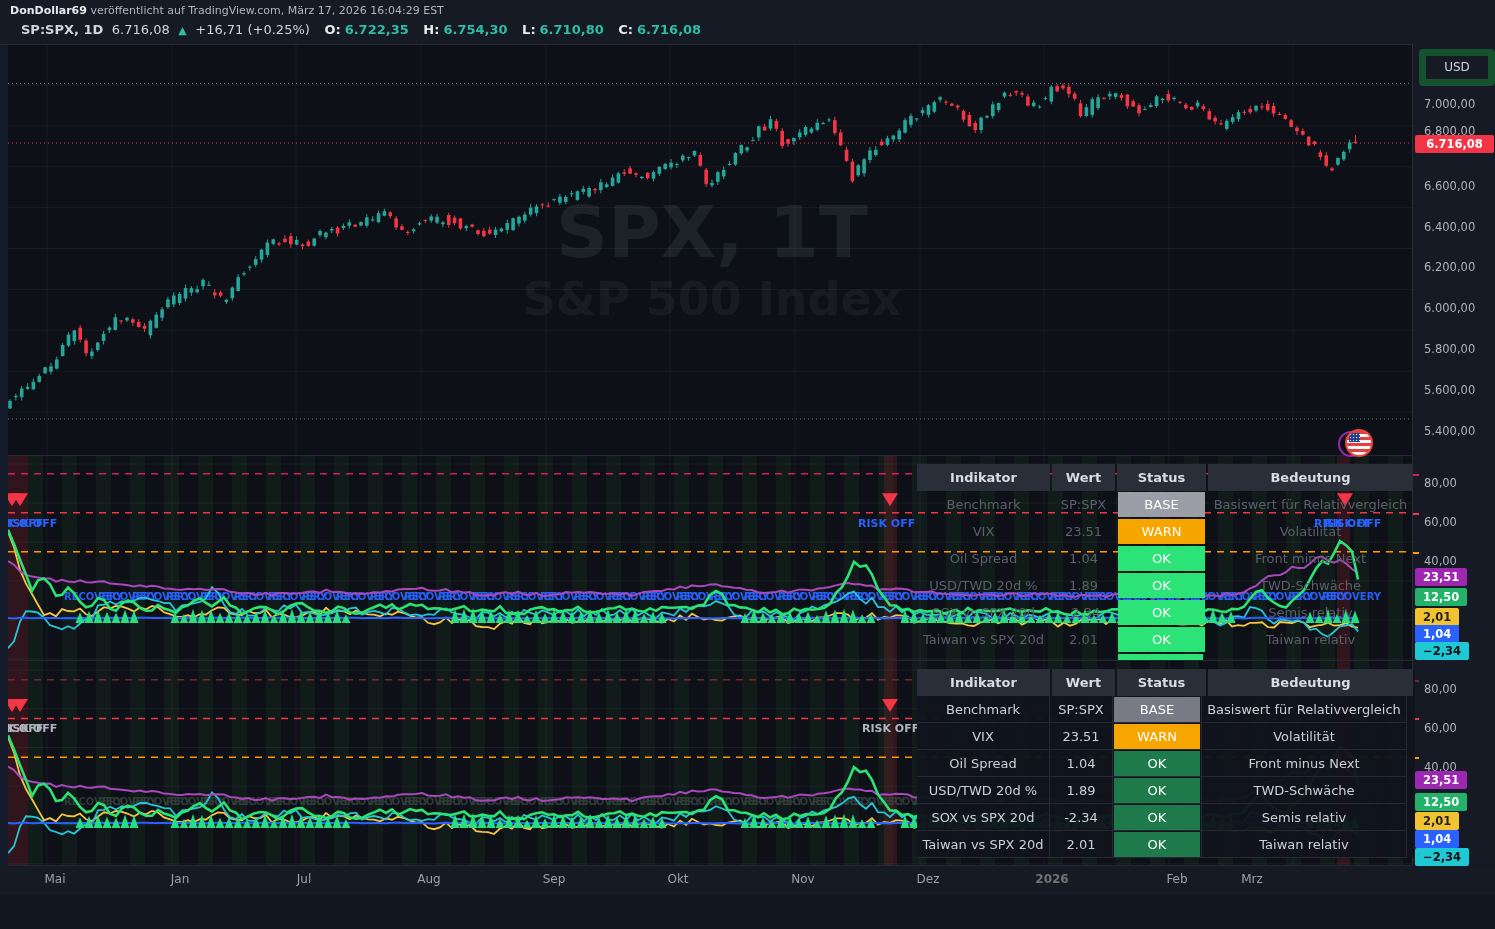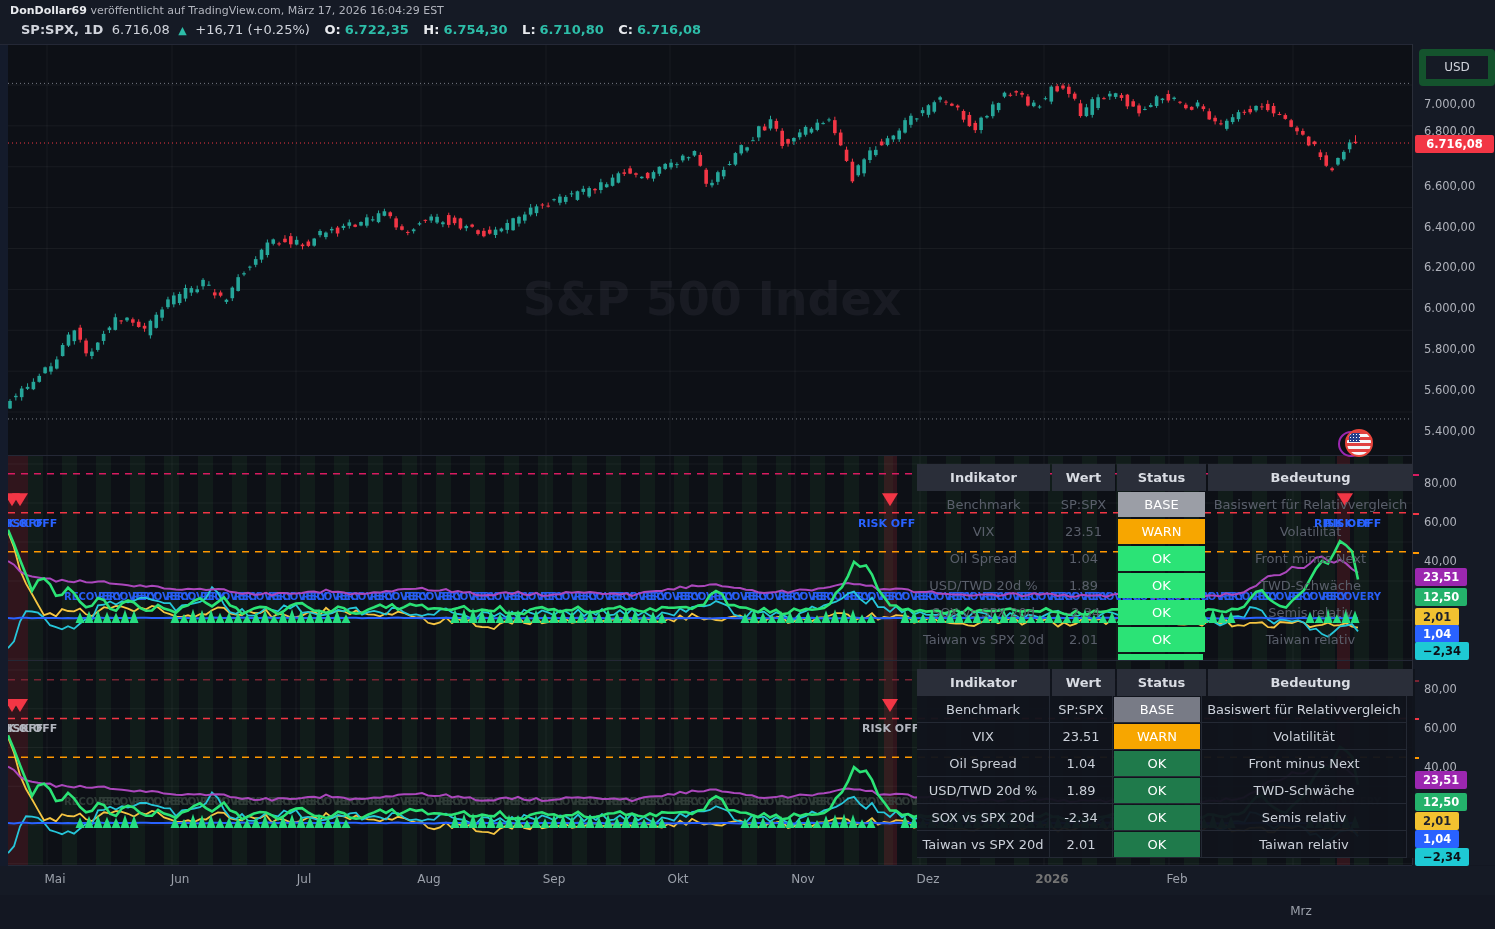--- a/index.html
+++ b/index.html
@@ -1017,20 +1017,21 @@
         <path d="M8 735.2 L14 749.5 L20 765.1 L26 779.9 L32 796.0 L38 785.6 L44 783.8 L50 789.4 L56 801.0 L62 800.0 L68 792.9 L74 798.3 L80 806.9 L86 812.3 L92 810.8 L98 803.1 L104 805.1 L110 813.7 L116 815.9 L122 808.3 L128 805.6 L134 807.6 L140 812.8 L146 815.8 L152 815.6 L158 809.9 L164 813.5 L170 815.3 L176 817.9 L182 812.4 L188 810.5 L194 805.8 L200 803.3 L206 808.1 L212 811.5 L218 807.1 L224 802.5 L230 810.5 L236 812.7 L242 819.1 L248 816.5 L254 813.5 L260 812.0 L266 812.5 L272 815.3 L278 819.2 L284 816.0 L290 811.0 L296 808.6 L302 808.2 L308 812.3 L314 815.7 L320 816.0 L326 817.9 L332 816.1 L338 811.7 L344 813.2 L350 817.6 L356 818.6 L362 818.0 L368 814.7 L374 812.4 L380 809.7 L386 812.9 L392 809.4 L398 814.9 L404 812.2 L410 809.1 L416 810.8 L422 809.9 L428 814.2 L434 813.3 L440 813.6 L446 814.8 L452 814.7 L458 813.2 L464 811.4 L470 816.1 L476 816.4 L482 814.7 L488 815.7 L494 816.3 L500 811.4 L506 817.8 L512 819.0 L518 817.9 L524 819.2 L530 814.9 L536 813.2 L542 812.3 L548 814.8 L554 814.3 L560 817.0 L566 815.2 L572 815.3 L578 811.8 L584 816.4 L590 817.7 L596 816.7 L602 815.5 L608 813.5 L614 813.2 L620 811.4 L626 815.0 L632 813.7 L638 815.8 L644 816.7 L650 813.5 L656 816.0 L662 812.1 L668 812.7 L674 812.8 L680 812.3 L686 812.1 L692 814.0 L698 810.5 L704 809.8 L710 800.2 L716 796.3 L722 799.3 L728 810.2 L734 810.2 L740 812.5 L746 812.8 L752 815.0 L758 817.1 L764 813.2 L770 817.5 L776 814.7 L782 819.2 L788 818.2 L794 813.8 L800 816.0 L806 814.0 L812 814.8 L818 814.1 L824 813.0 L830 808.9 L836 798.1 L842 792.3 L848 781.4 L854 767.2 L860 772.0 L866 770.7 L872 779.9 L878 794.5 L884 802.3 L890 810.4 L896 810.6 L902 815.1 L908 814.0 L914 817.0 L920 815.1 L926 816.6 L932 816.1 L938 815.6 L944 818.5 L950 816.8 L956 815.1 L962 818.5 L968 813.0 L974 816.8 L980 815.1 L986 816.1 L992 816.0 L998 815.7 L1004 814.6 L1010 813.7 L1016 815.4 L1022 816.6 L1028 815.3 L1034 816.2 L1040 816.6 L1046 813.4 L1052 816.5 L1058 817.2 L1064 818.7 L1070 819.8 L1076 815.8 L1082 819.6 L1088 819.1 L1094 816.0 L1100 817.2 L1106 816.4 L1112 814.3 L1118 814.5 L1124 813.5 L1130 815.0 L1136 812.7 L1142 814.0 L1148 817.5 L1154 814.9 L1160 814.9 L1166 817.5 L1172 816.2 L1178 819.7 L1184 818.7 L1190 818.5 L1196 816.4 L1202 817.8 L1208 814.3 L1214 814.9 L1220 816.4 L1226 817.0 L1232 813.9 L1238 814.4 L1244 811.9 L1250 804.0 L1256 797.2 L1262 795.5 L1268 803.1 L1274 807.6 L1280 811.2 L1286 812.7 L1292 806.0 L1298 800.7 L1304 795.3 L1310 784.6 L1316 773.9 L1322 766.4 L1328 768.9 L1334 758.7 L1340 746.8 L1346 750.7 L1352 756.7 L1358 784.8" fill="none" stroke="#2be375" stroke-width="2.6"></path>
         <polygon points="4,699.0625 20,699.0625 12,712.0625" fill="#f23645"></polygon>
         <polygon points="12,699.0625 28,699.0625 20,712.0625" fill="#f23645"></polygon>
         <polygon points="882,699.0625 898,699.0625 890,712.0625" fill="#f23645"></polygon>
         <text x="-14" y="732.125" font-size="11" font-weight="600" fill="#b2b5be">RISK OFF</text>
         <text x="0" y="732.125" font-size="11" font-weight="600" fill="#b2b5be">RISK OFF</text>
         <text x="862" y="732.125" font-size="11" font-weight="600" fill="#b2b5be">RISK OFF</text>
       </svg>
     </div>
 
+  <div class="wm" id="wm1">SPX, 1T</div>
   <div class="wm" id="wm2">S&amp;P 500 Index</div>
 
   <div id="paxis">
     <div id="usdbtn">USD</div>
   <div class="axlab" style="top: 33px;">7.000,00</div>
       <div class="axlab" style="top: 60px;">6.800,00</div>
       <div class="axlab" style="top: 115px;">6.600,00</div>
       <div class="axlab" style="top: 156px;">6.400,00</div>
       <div class="axlab" style="top: 196px;">6.200,00</div>
       <div class="axlab" style="top: 237px;">6.000,00</div>
@@ -1057,30 +1058,30 @@
       <div style="position: absolute; left: 0px; width: 6px; height: 2px; background: rgb(216, 27, 96); top: 429.75px;"></div>
       <div style="position: absolute; left: 0px; width: 6px; height: 2px; background: rgb(242, 54, 69); top: 468.75px;"></div>
       <div style="position: absolute; left: 0px; width: 6px; height: 2px; background: rgb(255, 152, 0); top: 507.75px;"></div>
       <div style="position: absolute; left: 0px; width: 6px; height: 2px; background: rgb(122, 36, 51); top: 635.688px;"></div>
       <div style="position: absolute; left: 0px; width: 6px; height: 2px; background: rgb(242, 54, 69); top: 674.438px;"></div>
       <div style="position: absolute; left: 0px; width: 6px; height: 2px; background: rgb(255, 152, 0); top: 713.188px;"></div>
     </div>
 
   <div id="taxis">
       <div class="tlab" style="left: 55px;">Mai</div>
-      <div class="tlab" style="left: 180px;">Jun</div>
+      <div class="tlab" style="left: 180px;">Jan</div>
       <div class="tlab" style="left: 304px;">Jul</div>
       <div class="tlab" style="left: 429px;">Aug</div>
       <div class="tlab" style="left: 554px;">Sep</div>
       <div class="tlab" style="left: 678px;">Okt</div>
       <div class="tlab" style="left: 803px;">Nov</div>
       <div class="tlab" style="left: 928px;">Dez</div>
       <div class="tlab yr" style="left: 1052px;">2026</div>
       <div class="tlab" style="left: 1177px;">Feb</div>
-      <div class="tlab" style="left: 1301px; margin-top: 32px;">Mrz</div>
+      <div class="tlab" style="left: 1252px;">Mrz</div>
     </div>
 
   <div id="flagwrap">
     <div id="flagring"></div>
     <div id="flag">
         <div id="canton"></div>
       </div>
   </div>
 
 

